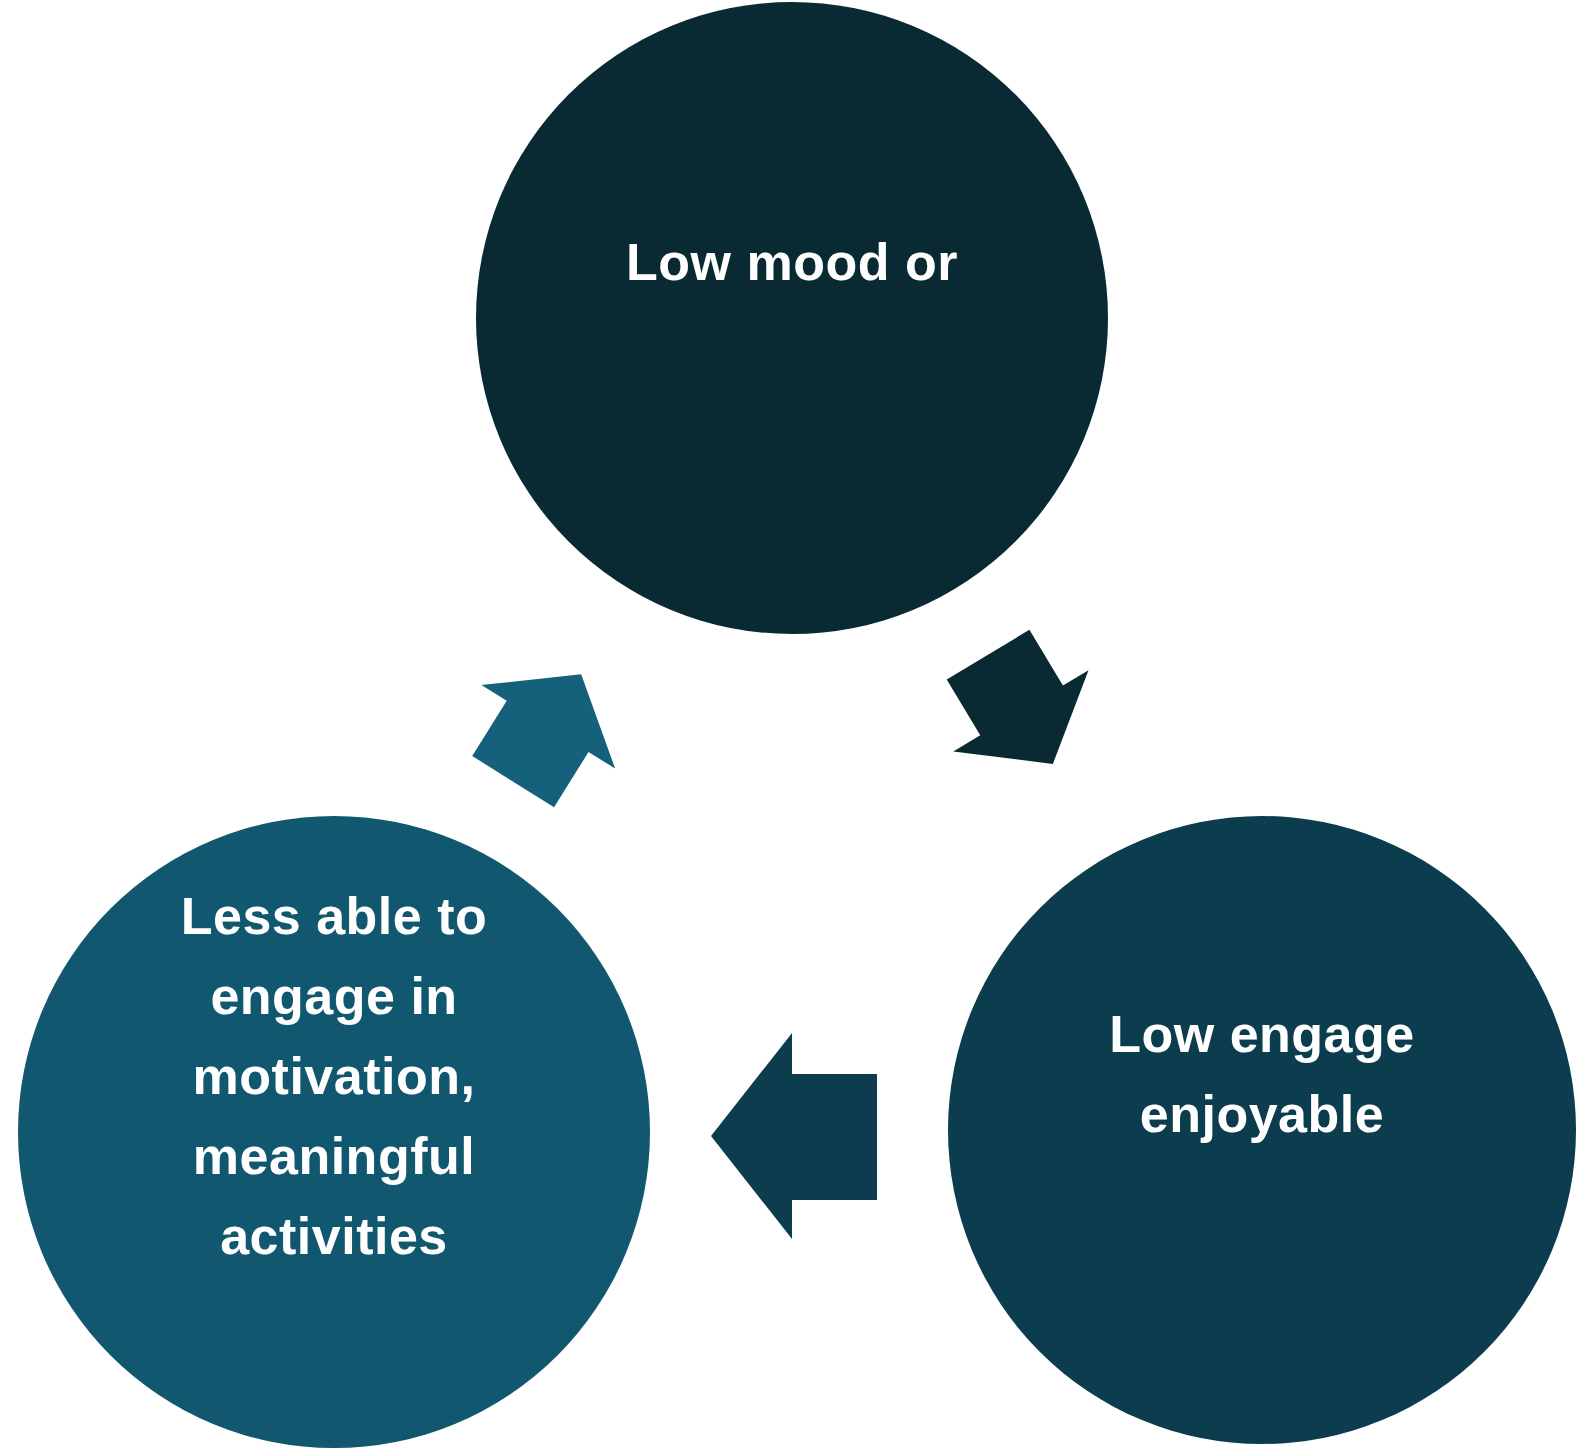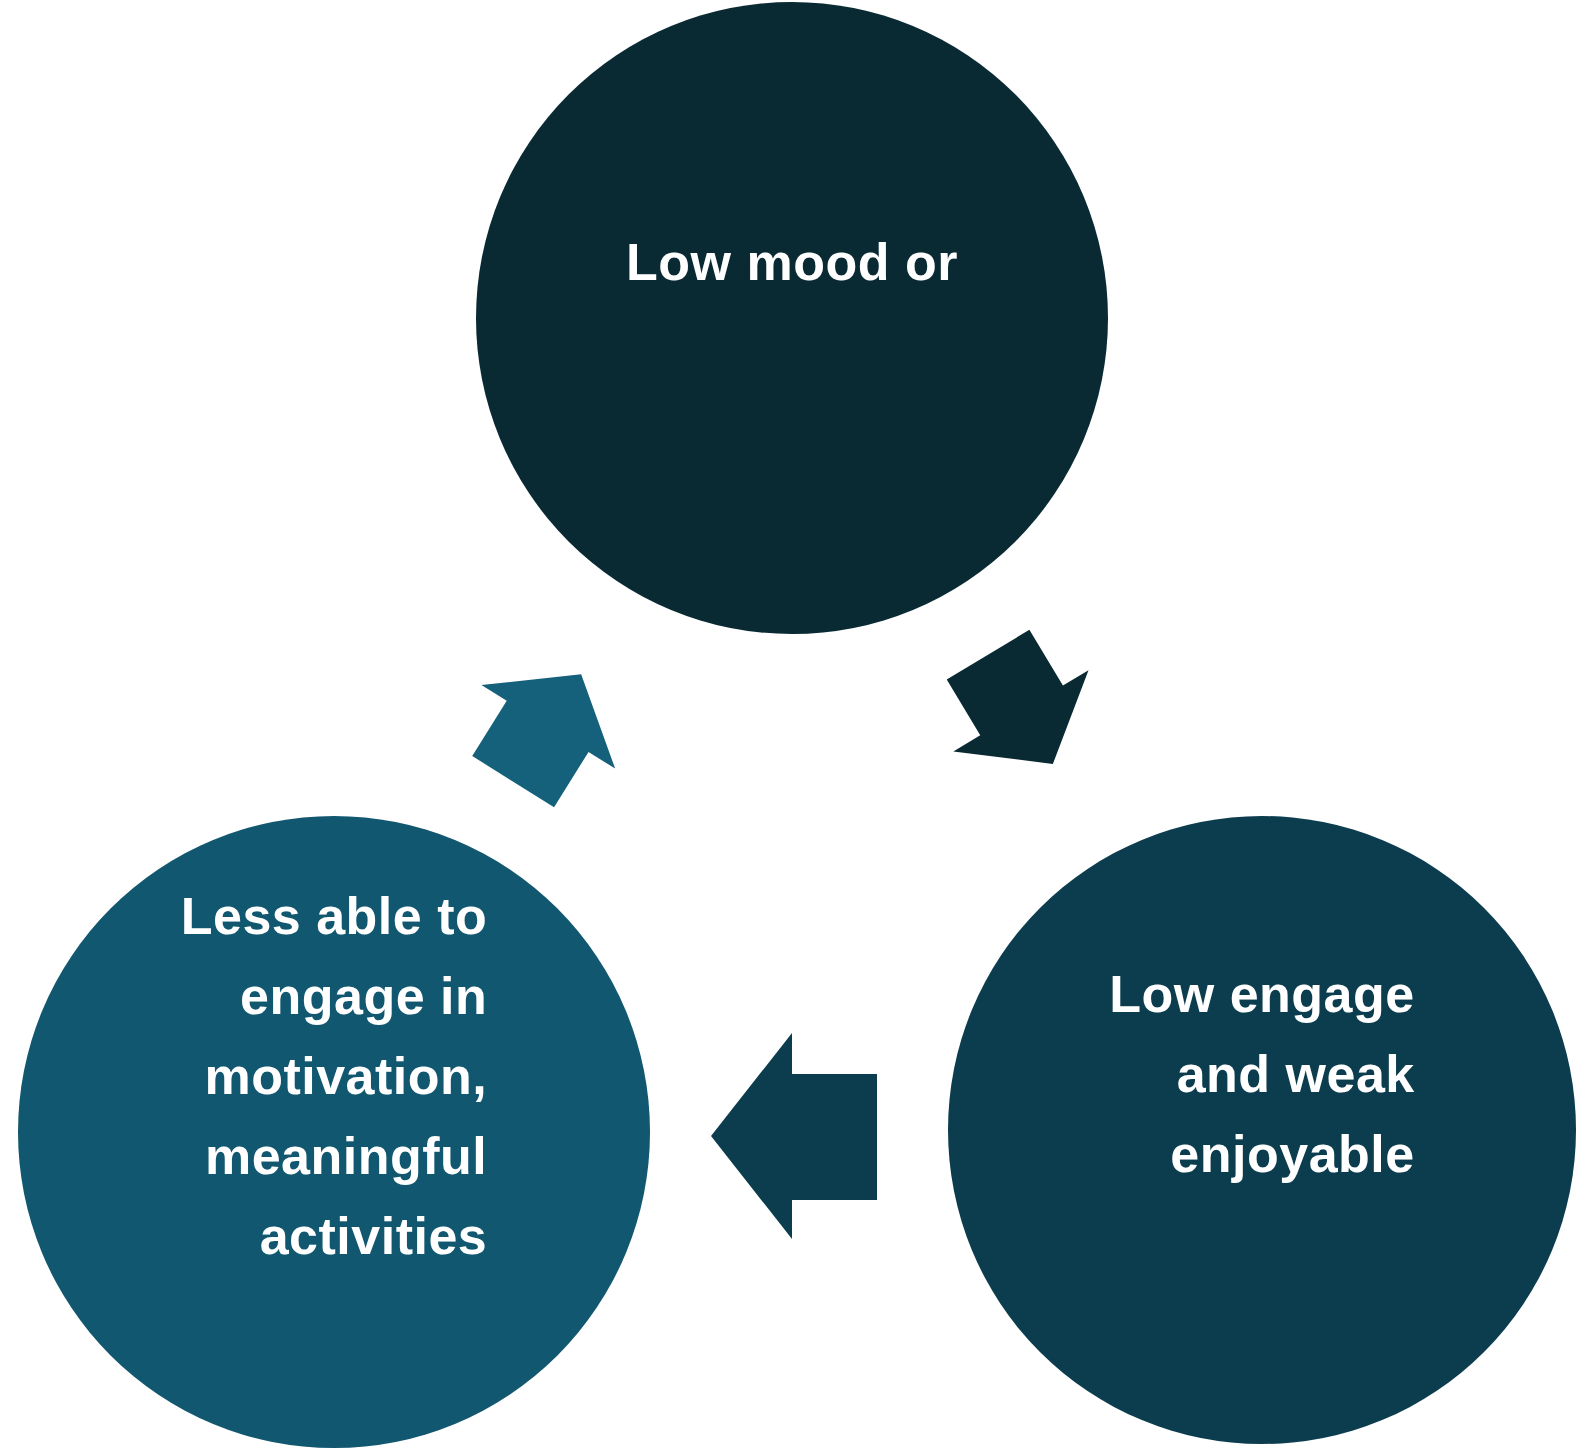--- a/index.html
+++ b/index.html
@@ -23,21 +23,21 @@
     display: flex;
     align-items: center;
     justify-content: center;
   }
   .c-top { left: 476px; top: 2px;   width: 632px; height: 632px; }
   .c-br  { left: 948px; top: 816px; width: 628px; height: 628px; }
   .c-bl  { left: 18px;   top: 816px; width: 632px; height: 632px; }
   .label {
     position: relative;
     top: -56px;
-    text-align: right;
+    text-align: center;
     color: #ffffff;
     font-weight: bold;
     font-size: 52px;
     line-height: 80px;
     letter-spacing: 0.5px;
     white-space: nowrap;
   }
   .arrow {
     position: absolute;
     overflow: visible;
@@ -65,21 +65,20 @@
 
   <div class="circle c-top" style="background-color: rgb(10, 42, 51);">
     <div class="label">
       <div>Low mood or</div>
     </div>
   </div>
 
   <div class="circle c-br" style="background-color: rgb(12, 61, 78);">
     <div class="label">
       <div>Low engage</div>
-      <div>and weak</div>
       <div>enjoyable</div>
     </div>
   </div>
 
   <div class="circle c-bl" style="background-color: rgb(17, 87, 112);">
     <div class="label">
       <div>Less able to</div>
       <div>engage in</div>
       <div>motivation,</div>
       <div>meaningful</div>

